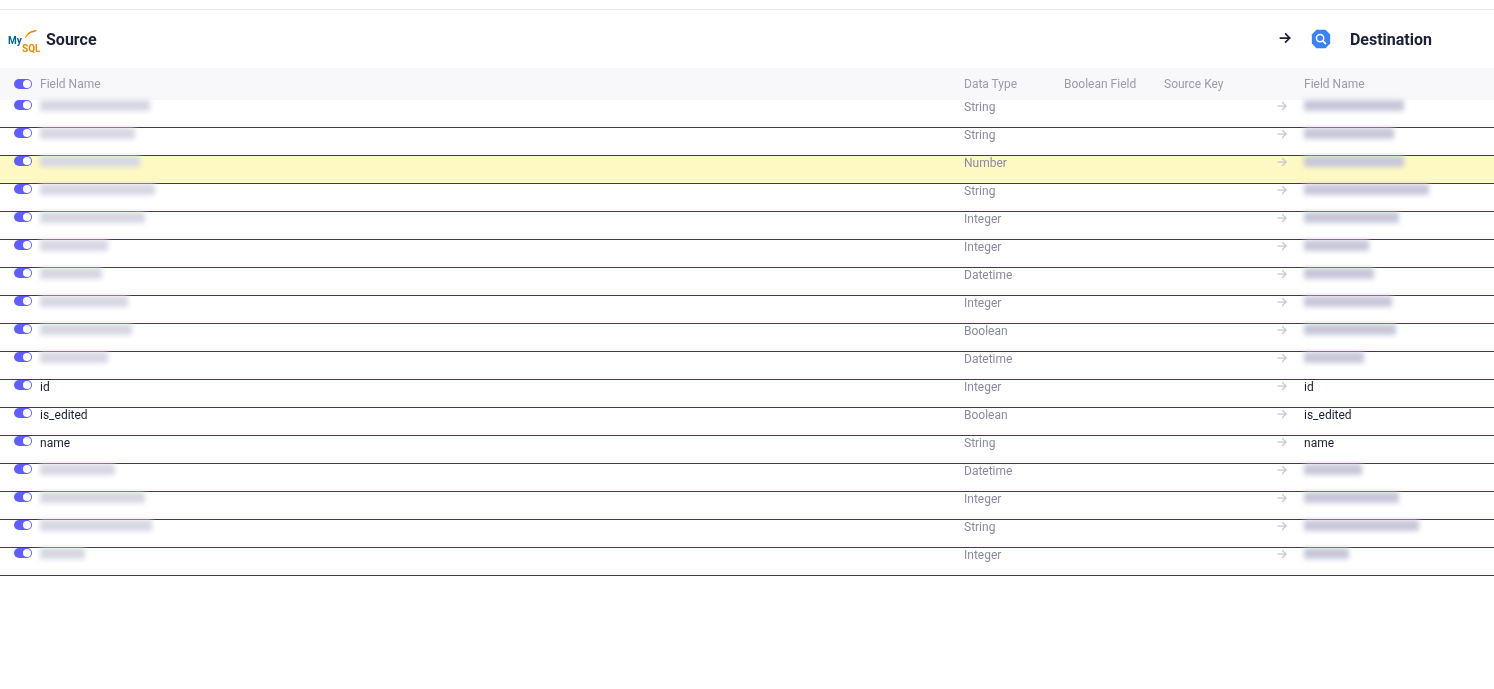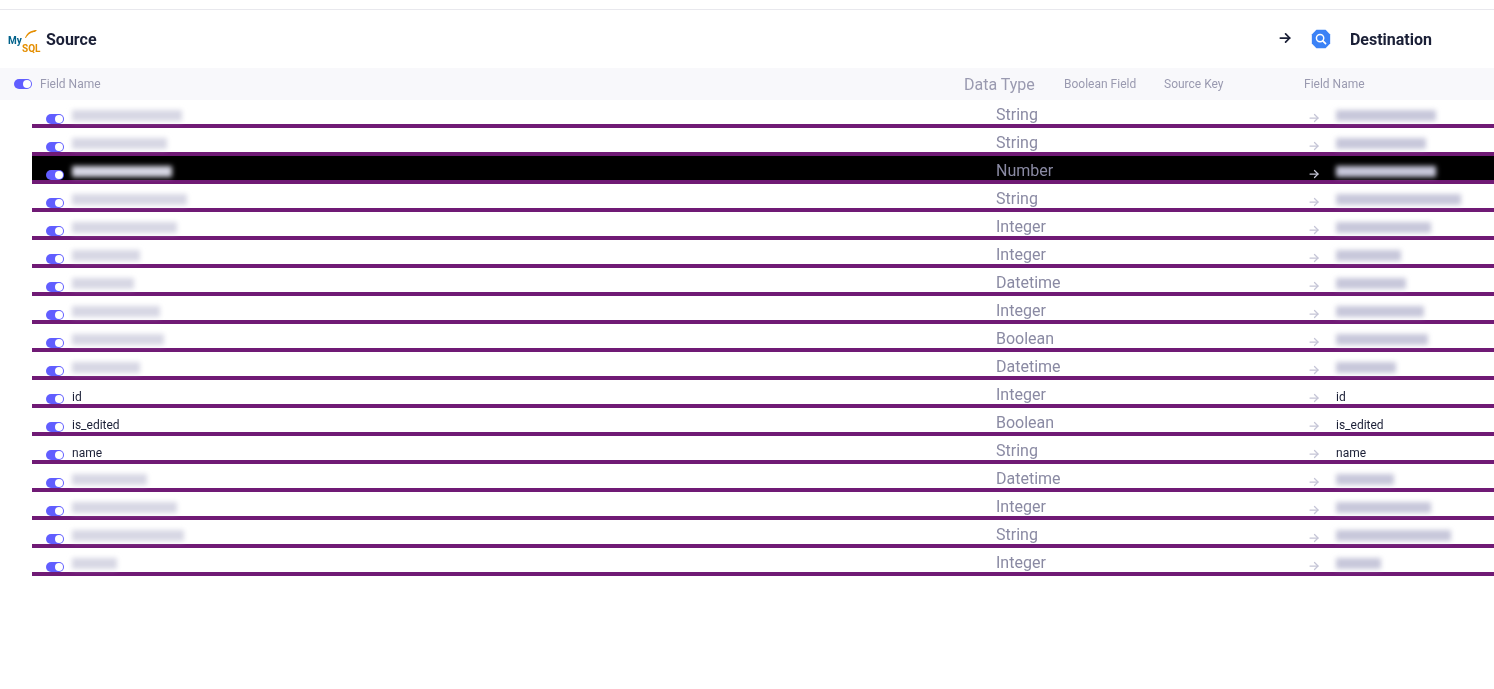--- a/index.html
+++ b/index.html
@@ -57,45 +57,44 @@
 .column-header {
   display: flex;
   align-items: center;
   background: #f8f8fb;
   height: 32px;
   color: #b0b0c0;
   font-size: 12px;
 }
 .row {
   display: flex;
-  align-items: flex-end;
+  align-items: flex-start;
   height: 28px;
-  border-bottom: 4px solid #701a75;
-  margin-left: 32px;
+  border-bottom: 1px solid #701a75;
 }
 .row:hover, .row.highlight {
-  background: #000000;
+  background: #fef9c3;
 }
 .col-toggle {
   width: 40px;
   display: flex;
   align-items: center;
   justify-content: flex-start;
   padding-left: 14px;
 }
 .col-source-field {
   flex: 0 0 924px;
   padding-left: 0;
   color: #1a1f36;
   font-size: 12px;
 }
 .col-datatype {
   flex: 0 0 100px;
   color: #8a8aa3;
-  font-size: 16px;
+  font-size: 12px;
 }
 .col-cursor {
   flex: 0 0 100px;
   color: #8a8aa3;
   font-size: 12px;
 }
 .col-pk {
   flex: 0 0 95px;
   color: #8a8aa3;
   font-size: 12px;

